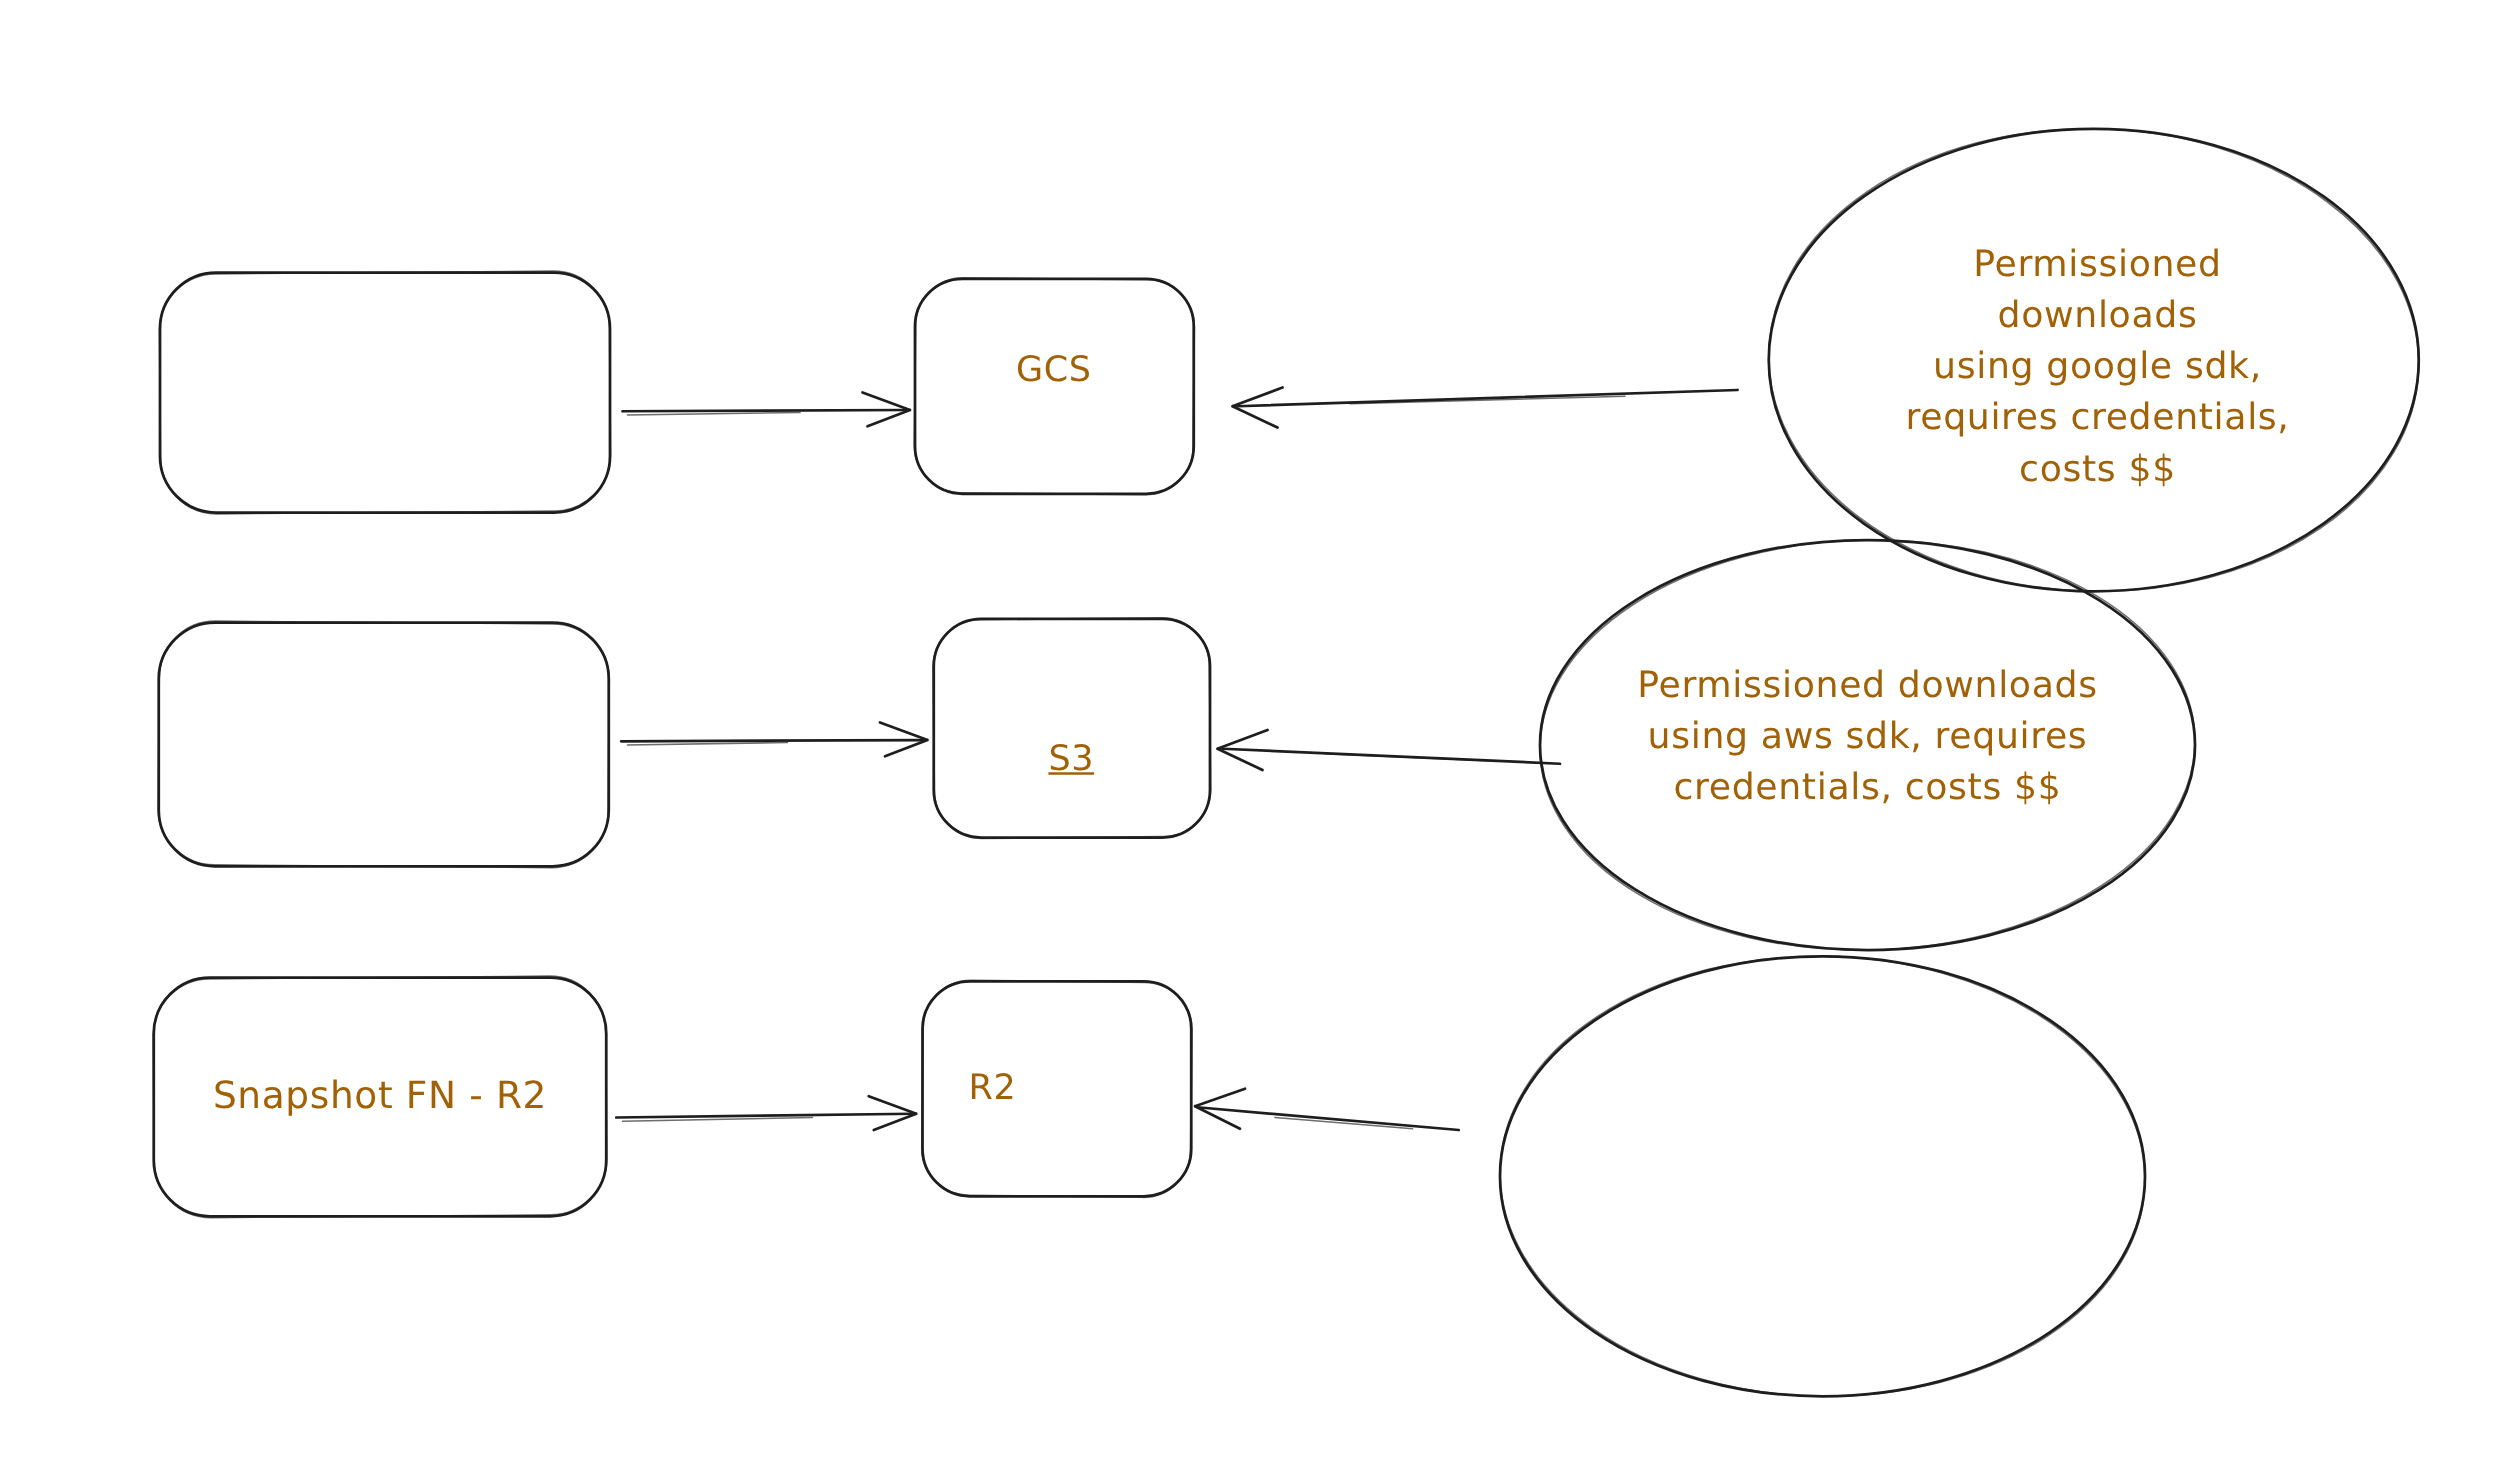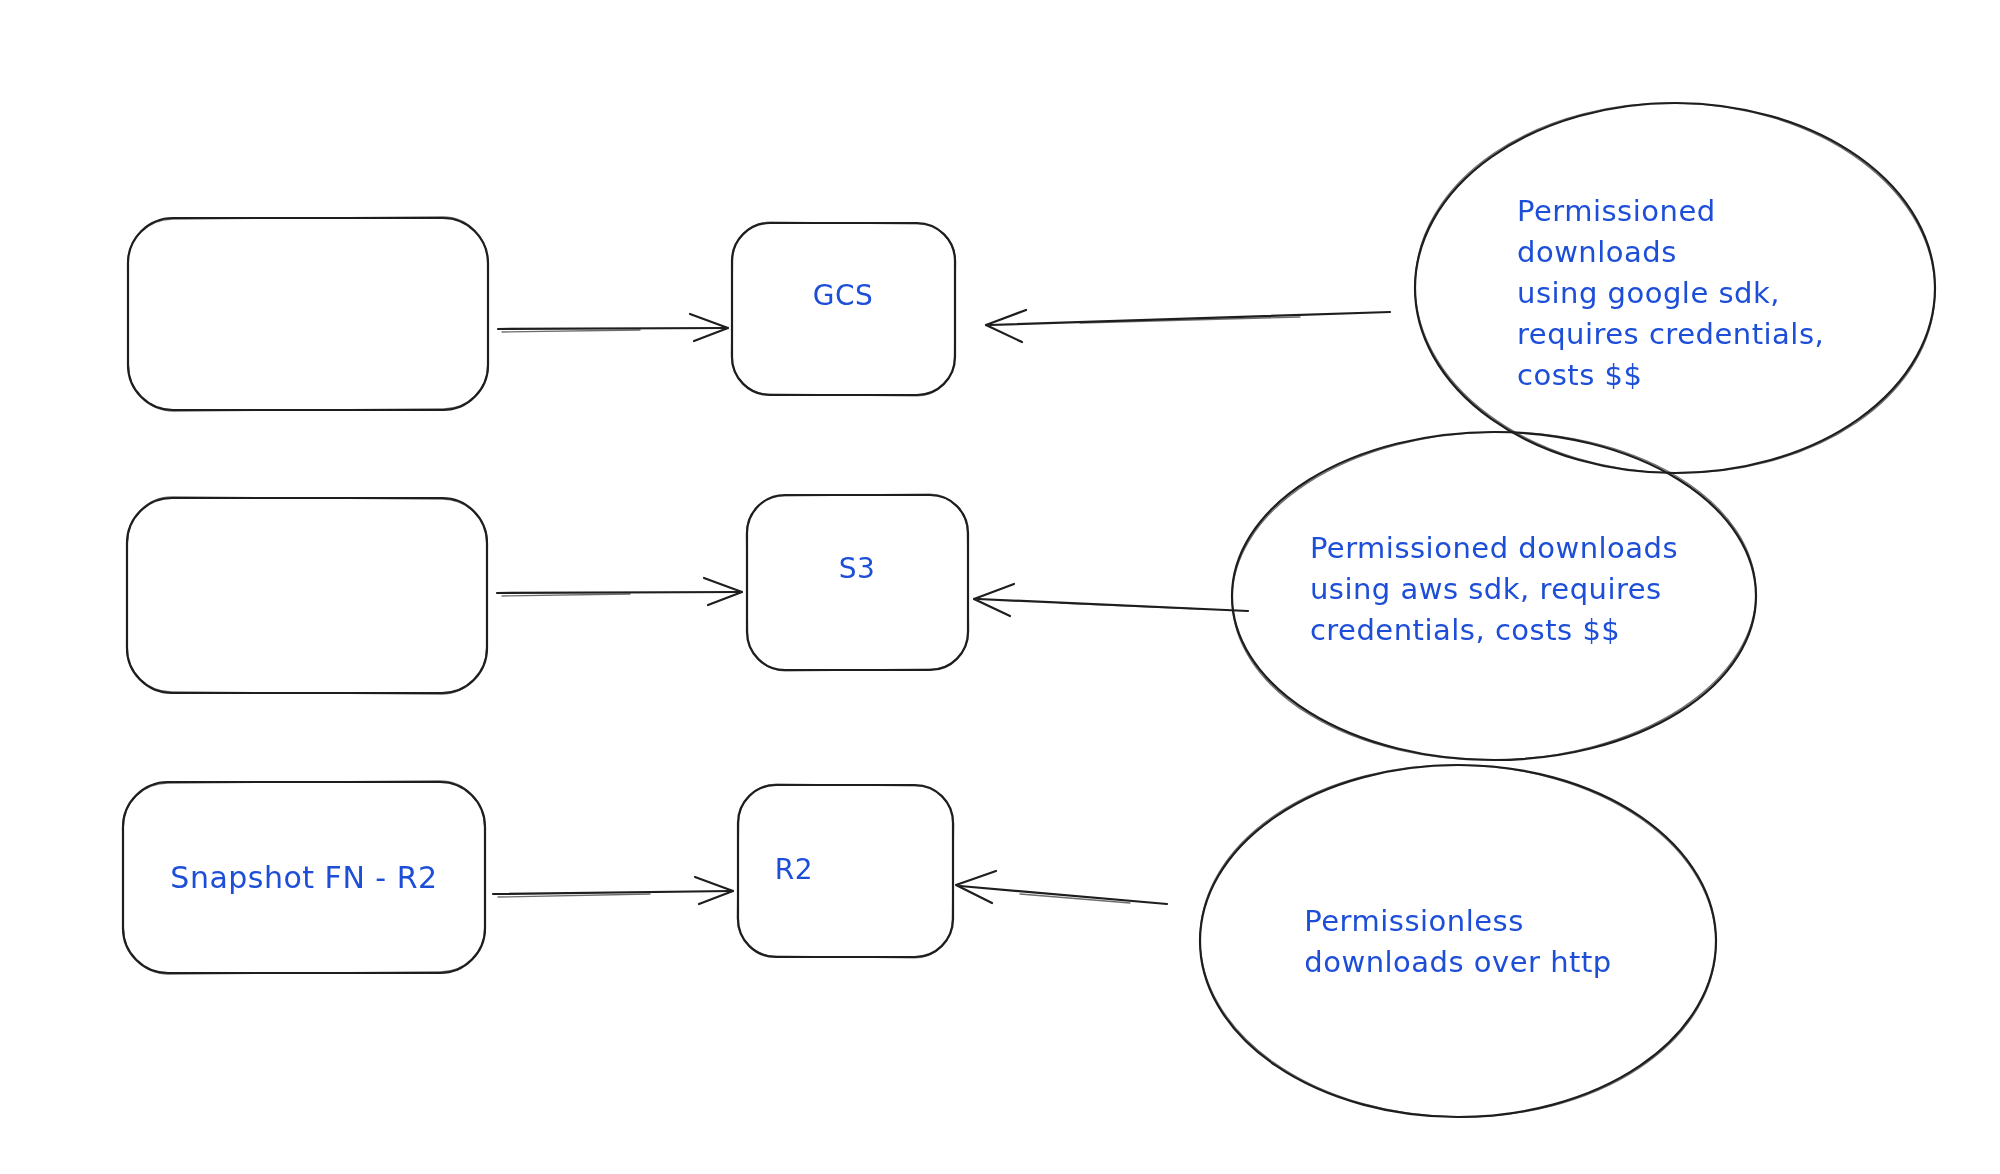--- a/index.html
+++ b/index.html
@@ -23,24 +23,25 @@
     stroke-linecap: round;
     stroke-linejoin: round;
   }
   svg.shapes .dup {
     stroke-width: 1.3;
     opacity: 0.65;
   }
   .label {
     position: absolute;
     transform: translate(-50%, -50%);
+    text-align: center;
     white-space: nowrap;
     font-size: 30px;
     letter-spacing: 0.5px;
-    color: #1d4ed8;
+    color: #a16207;
     line-height: 1.3;
   }
   .label.note {
     white-space: pre-line;
     font-size: 29px;
     line-height: 41px;
   }
   .label.small { font-size: 28px; }
 </style>
 </head>
@@ -119,23 +120,21 @@
       <ellipse class="dup" cx="1458" cy="941" rx="258" ry="176" transform="rotate(1.0 1458 941)"></ellipse>
     </g>
   </svg>
 
   <div class="label small" style="left:843px; top:296px;">GCS</div>
   <div class="label note" style="left:1678px; top:293px;">Permissioned downloads
 using google sdk,
 requires credentials,
 costs $$</div>
 
-  <div class="label small" style="left:857px; top:569px;">S3</div>
+  <div class="label small" style="left:857px; top:607px;text-decoration:underline;">S3</div>
   <div class="label note" style="left:1494px; top:589px;">Permissioned downloads
 using aws sdk, requires
 credentials, costs $$</div>
 
   <div class="label" style="left:304px; top:877px;">Snapshot FN - R2</div>
   <div class="label small" style="left:794px; top:870px;">R2</div>
-  <div class="label note" style="left:1458px; top:942px;">Permissionless
-downloads over http</div>
 
 </div>
 
 </body></html>

